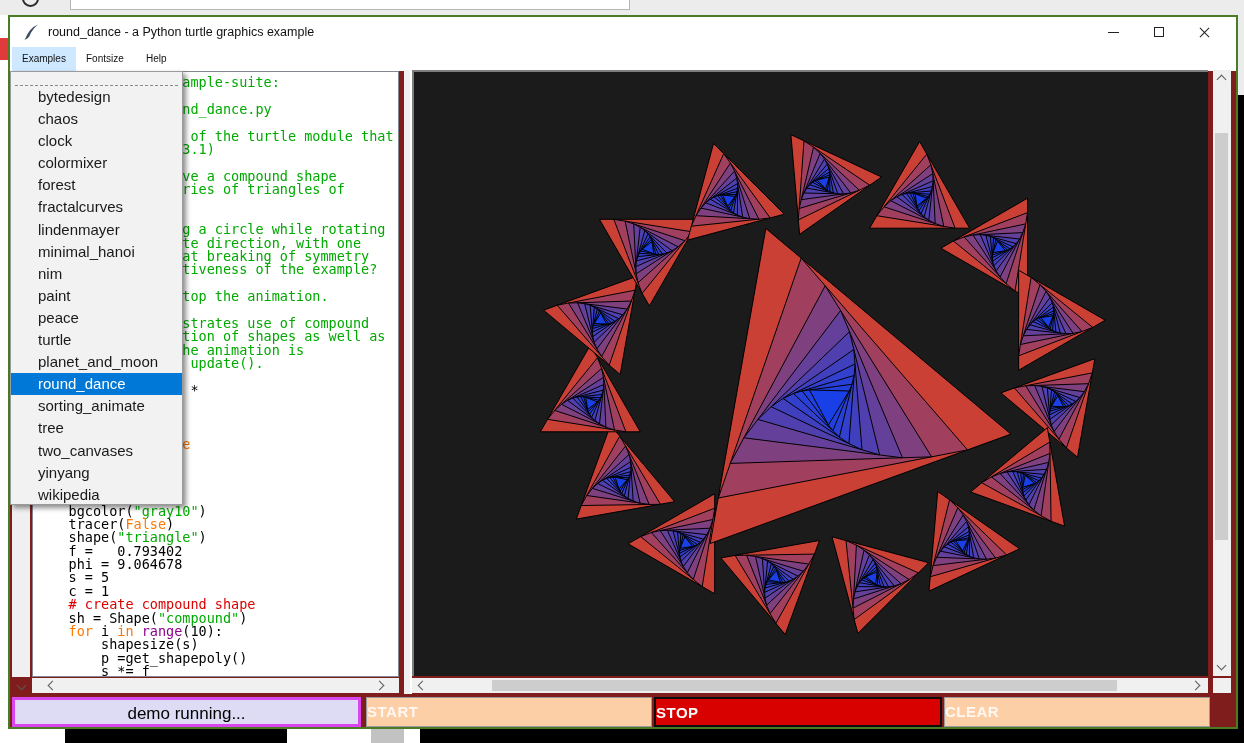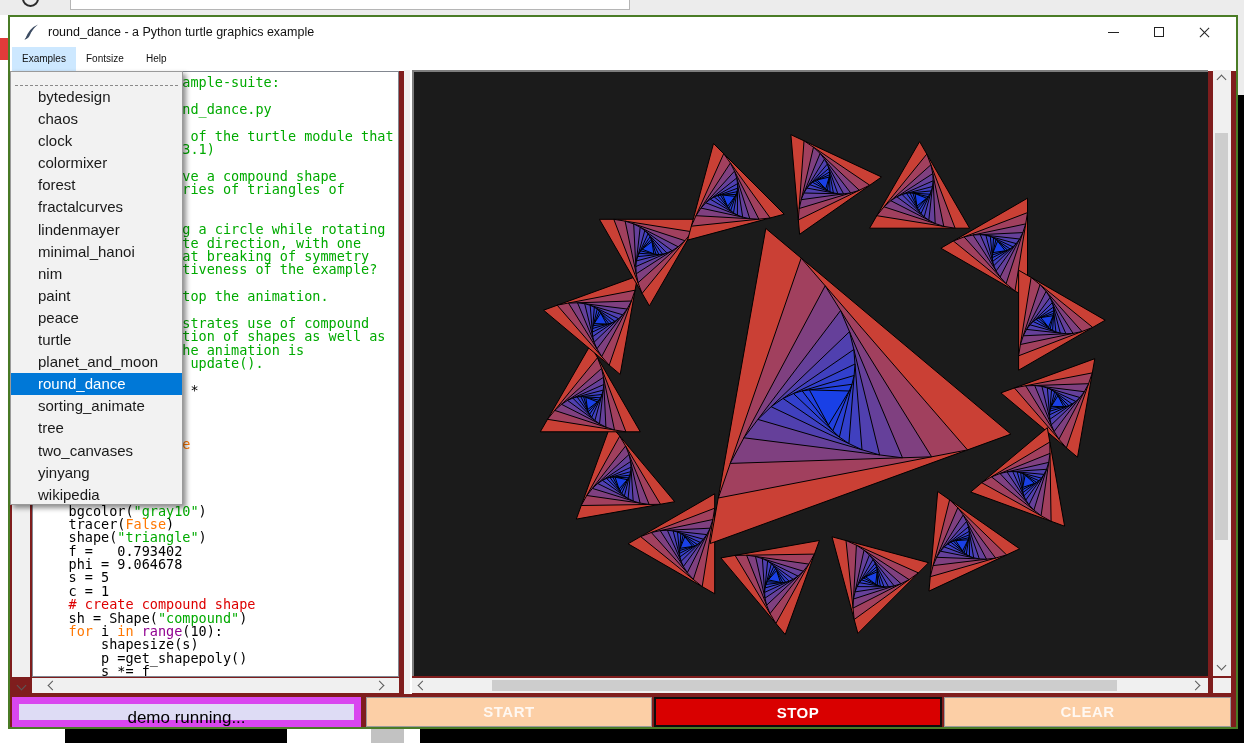--- a/index.html
+++ b/index.html
@@ -64,28 +64,28 @@
   #text-hscroll { left:22px; top:661px; width:367px; height:15px; }
   .thumb-v { position:absolute; left:2px; width:13px; background:#cdcdcd; }
   .thumb-h { position:absolute; top:2px; height:11px; background:#cdcdcd; }
   .chev { position:absolute; width:7px; height:7px; border-top:1.5px solid #5a5a5a;
           border-right:1.5px solid #5a5a5a; }
   .chev-up { transform:rotate(-45deg); } .chev-down { transform:rotate(135deg); }
   .chev-left { transform:rotate(-135deg); } .chev-right { transform:rotate(45deg); }
 
   
   #statusbar { left:2px; top:680px; width:349px; height:30px; background:#dedcf5;
-               border:7px solid #d946ef; text-align:center; line-height:28px;
+               border:3px solid #d946ef; text-align:center; line-height:28px;
                font-size:17px; color:#000; }
-  .demo-btn { position:absolute; top:680px; height:30px; text-align:center; line-height:28px;
+  .demo-btn { position:absolute; top:680px; height:30px; text-align:left; line-height:28px;
               font-size:15px; font-weight:bold; letter-spacing:0.5px; }
   #btn-start { left:356px; width:286px; background:#fccfa6; border:1px solid #9a9a9a;
                color:rgba(255,255,255,0.85); }
   #btn-stop  { left:644px; width:288px; background:#d90000; border:2px solid #0d0d0d; color:#fff; }
-  #btn-clear { left:934px; width:287px; background:#fccfa6; border:1px solid #9a9a9a;
+  #btn-clear { left:934px; width:266px; background:#fccfa6; border:1px solid #9a9a9a;
                color:rgba(255,255,255,0.85); }
 
   
   #dropdown { left:0; top:54px; width:173px; height:434px; background:#f2f2f2;
               border:1px solid #9a9a9a; box-shadow:3px 3px 5px rgba(0,0,0,0.45); z-index:50; }
   #tearoff { height:14px; margin:0 4px; border-bottom:1px dashed #8a8a8a; }
   .dd-item { height:22.1px; line-height:22.1px; padding-left:27px; font-size:15px; color:#1a1a1a;
              white-space:nowrap; }
   .dd-item.selected { background:#0078d7; color:#fff; }
 </style>

